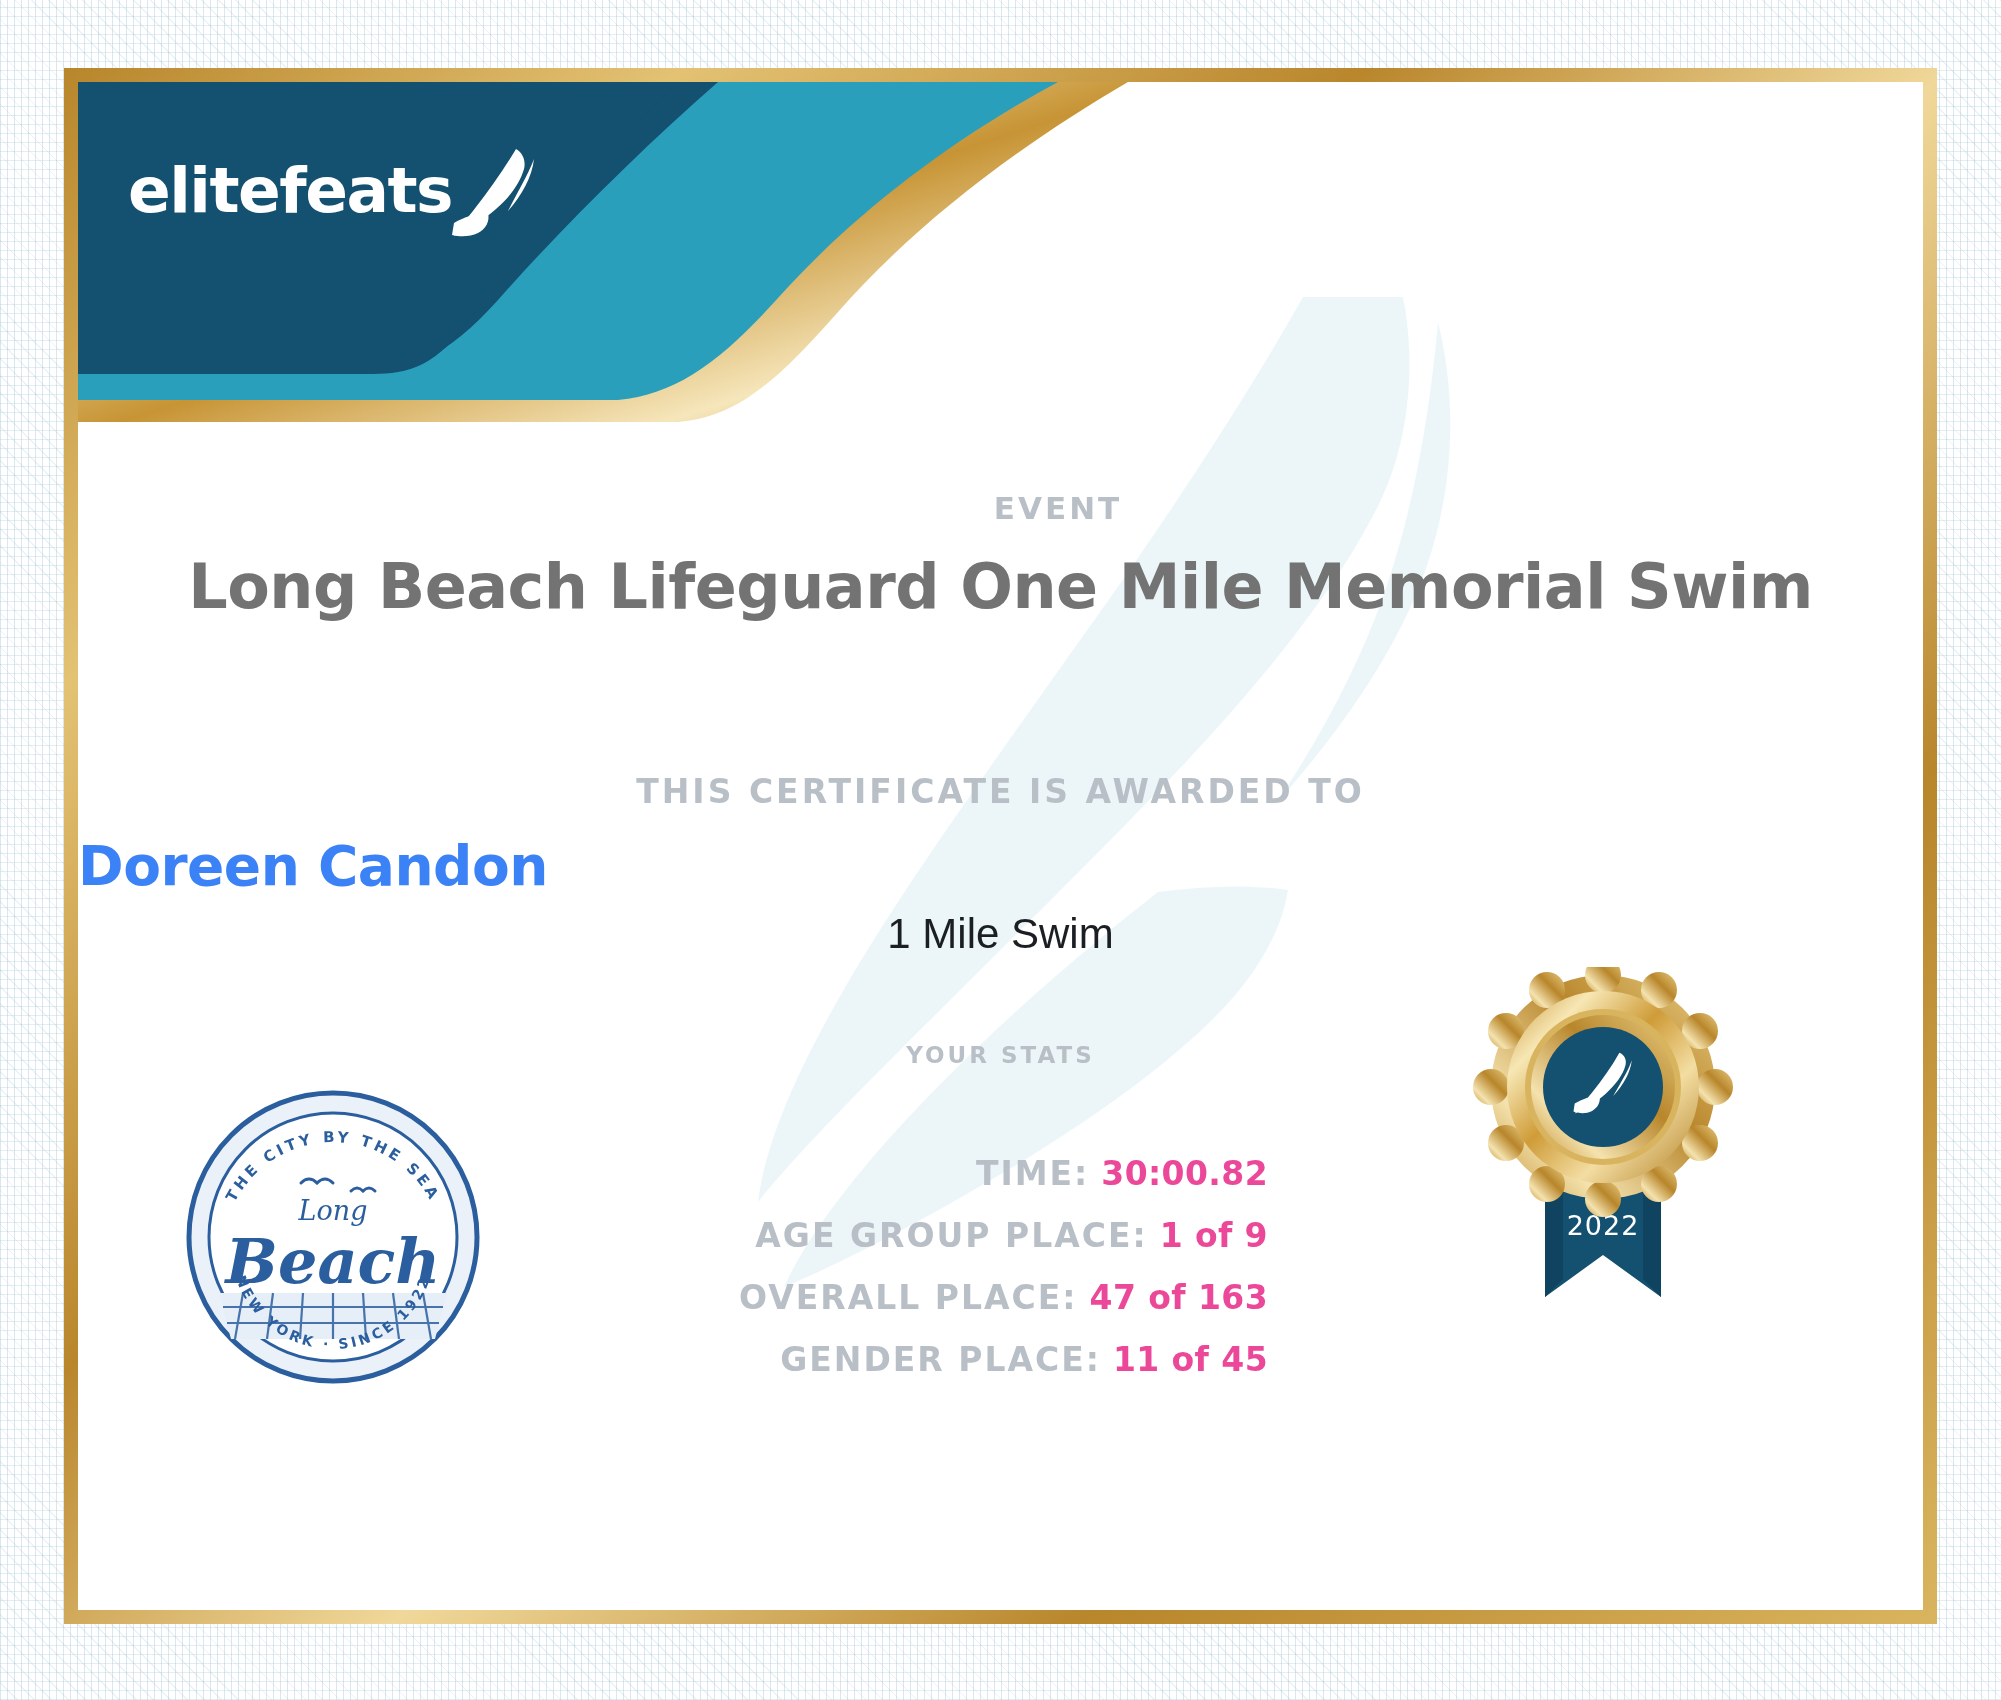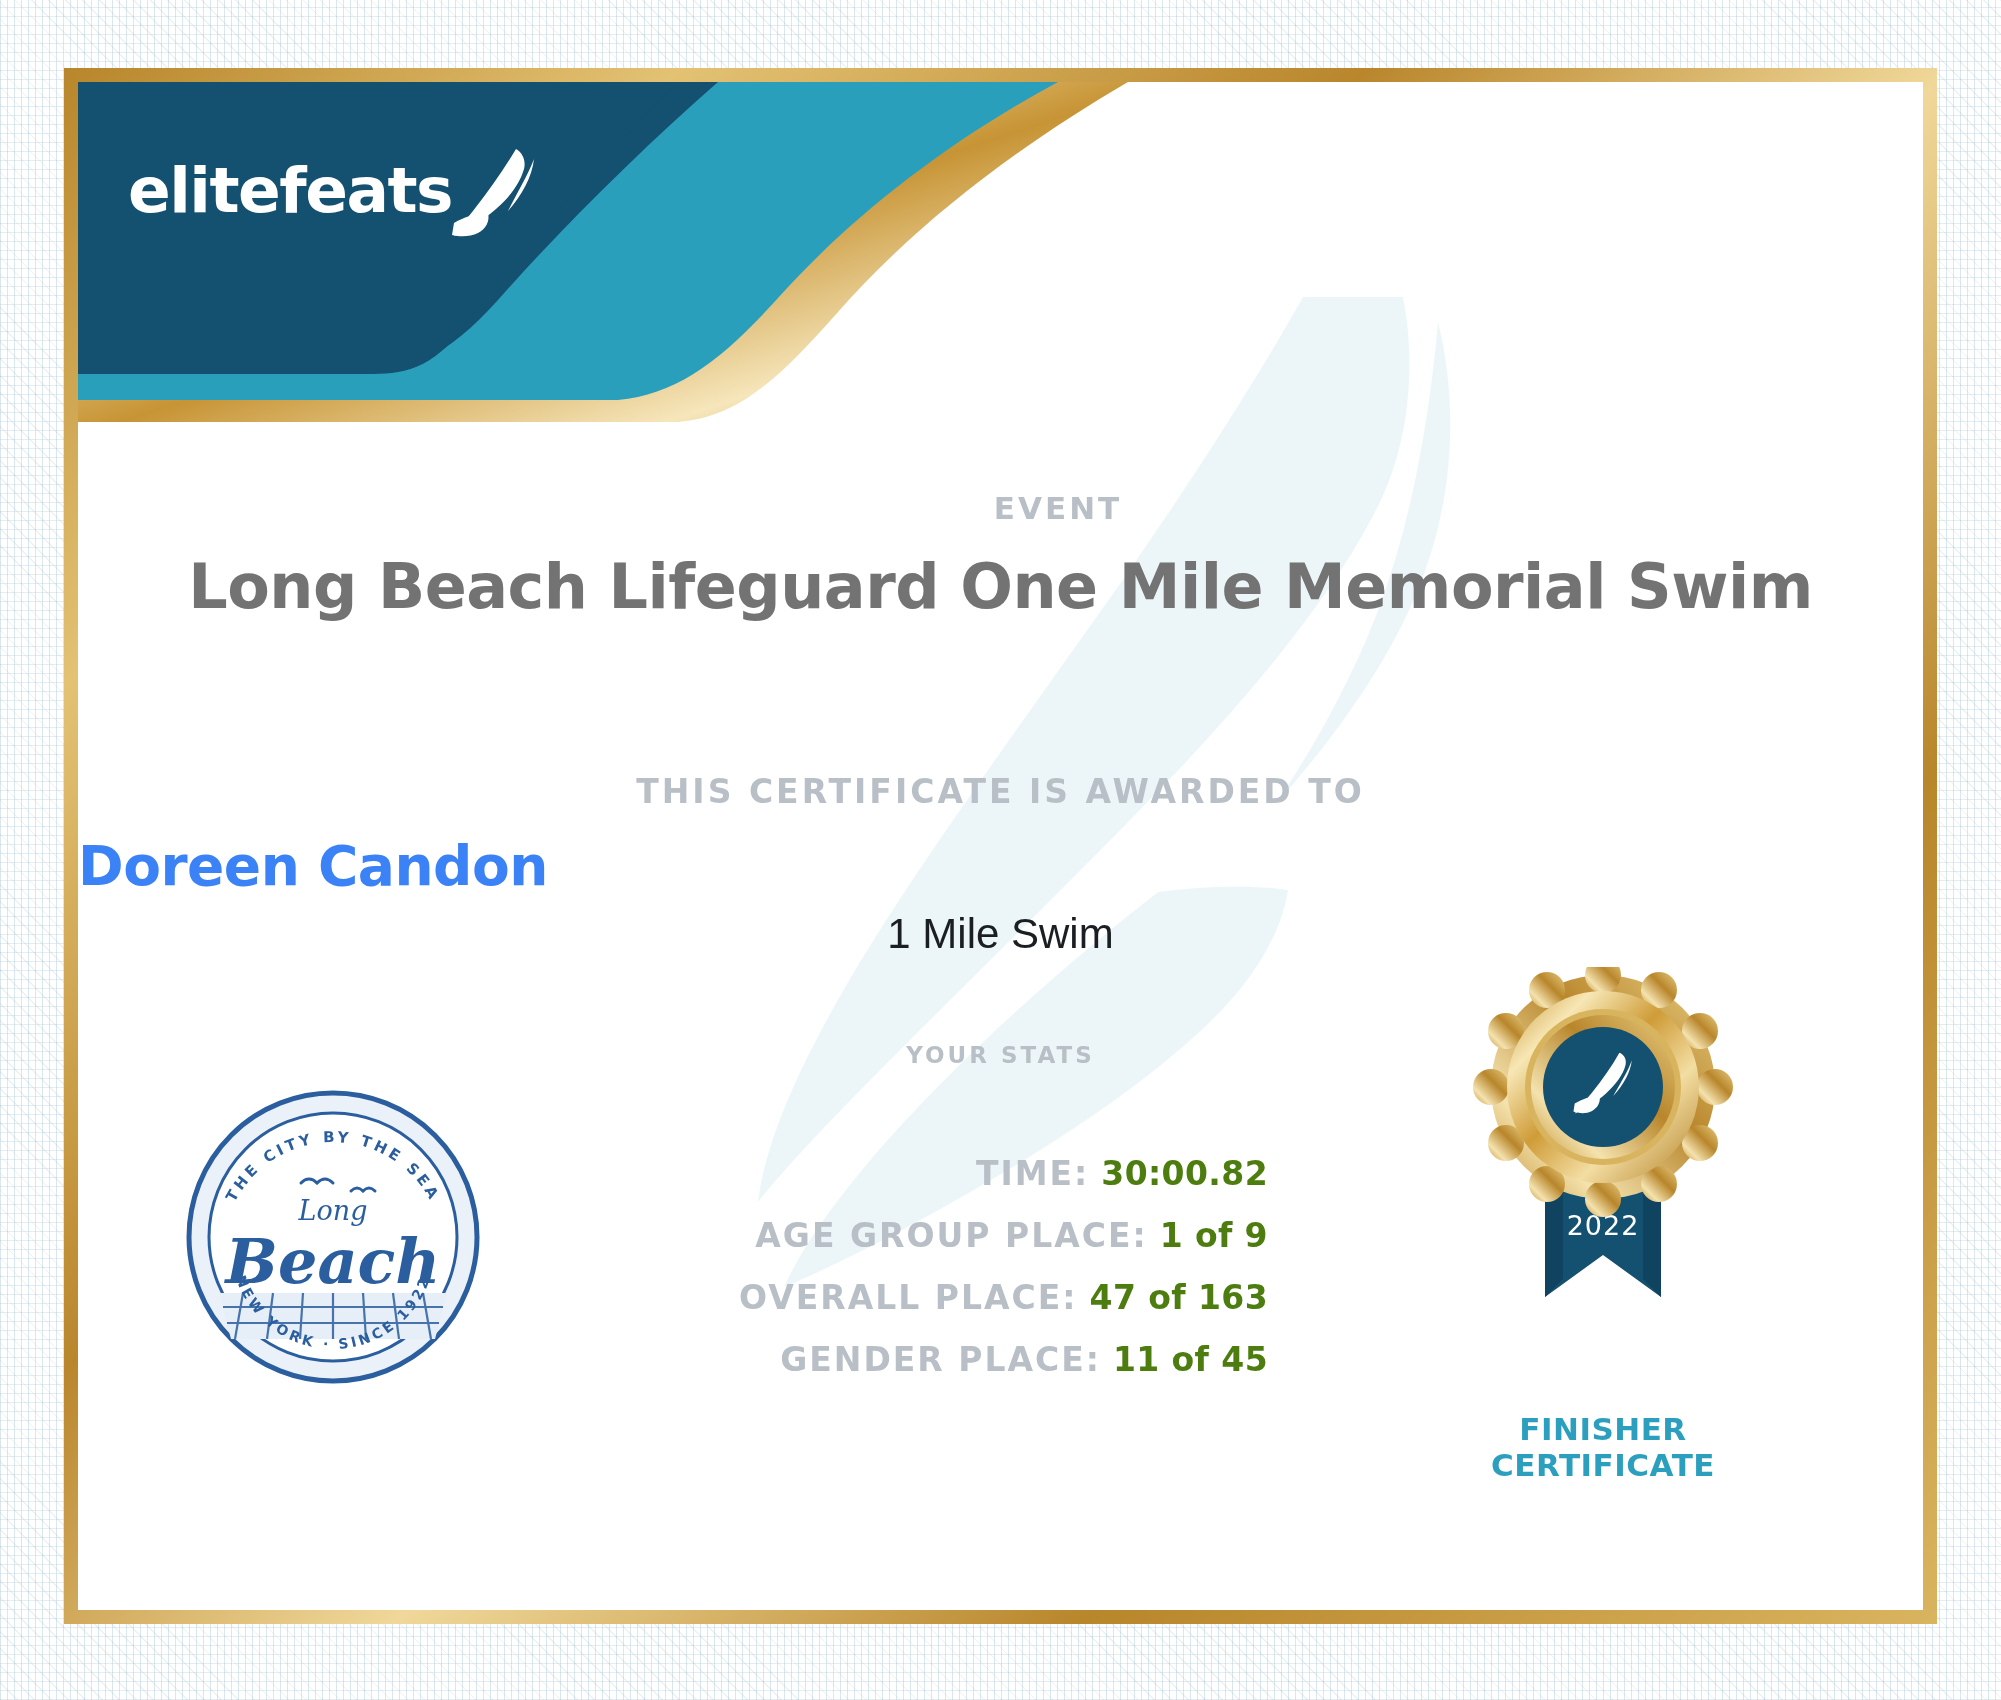--- a/index.html
+++ b/index.html
@@ -189,21 +189,21 @@
     white-space: nowrap;
   }
   .stat-key {
     color: #b9bfc6;
     font-size: 33px;
     font-weight: bold;
     letter-spacing: 2px;
     font-family: "DejaVu Sans", sans-serif;
   }
   .stat-val {
-    color: #4d7c0f;
+    color: #ec4899;
     font-size: 33px;
     font-weight: bold;
     margin-left: 12px;
     letter-spacing: 0.4px;
     font-family: "DejaVu Sans", sans-serif;
   }
 
   
   .city-seal {
     position: absolute;
@@ -398,19 +398,15 @@
         <circle cx="150" cy="120" r="60" fill="#14506f"></circle>
 
         <g fill="#ffffff" transform="translate(118,82) scale(0.62)">
           <path d="M78 6 C66 28 50 50 34 70 C22 85 12 96 6 104 C20 98 40 86 56 72 C72 58 84 42 88 26 C90 17 86 9 78 6 Z"></path>
           <path d="M98 18 C96 38 84 58 68 76 C80 54 92 36 98 18 Z"></path>
           <path d="M6 88 C18 81 32 76 46 76 C48 86 43 95 34 100 C24 105 13 104 4 101 Z"></path>
         </g>
       </g>
     </svg>
 
-    <div class="medal-caption">
-      <div>FINISHER</div>
-      <div>CERTIFICATE</div>
-    </div>
 
   </div>
 </div>
 
 </body></html>

